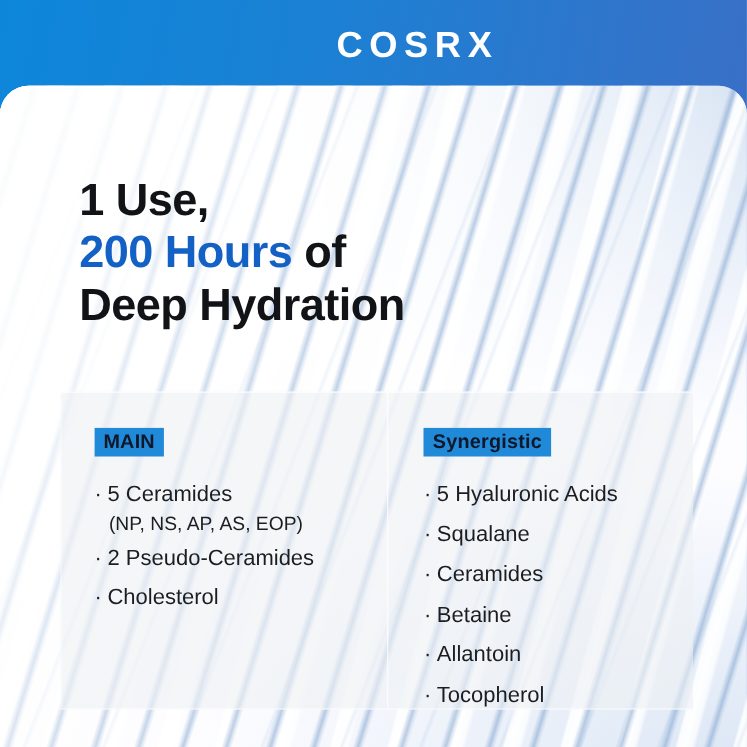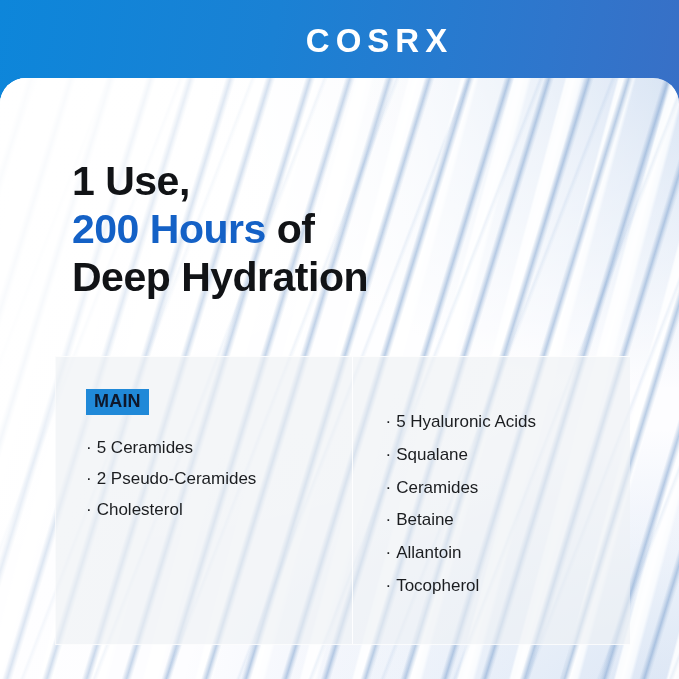--- a/index.html
+++ b/index.html
@@ -146,21 +146,21 @@
     color:#0f172a;
     font-size:18px;
     font-weight:bold;
     letter-spacing:0.2px;
     padding:2px 8px 3px 8px;
     line-height:1.17;
   }
 
   .ing-list{ margin-top:22px; }
   .ing{
-    font-size:17px;
+    font-size:20px;
     color:#1b1d20;
     line-height:1.28;
     margin-bottom:9px;
     white-space:nowrap;
   }
   .ing .dot{ margin-right:5px; }
   .ing-sub{
     font-size:17.5px;
     color:#1b1d20;
     line-height:1.28;
@@ -193,26 +193,28 @@
     <div class="hl-line"><span class="hl-accent">200 Hours</span><span> of</span></div>
     <div class="hl-line">Deep Hydration</div>
   </div>
 
   <div class="panel">
 
     <div class="col col-main">
       <span class="badge">MAIN</span>
       <div class="ing-list">
         <div class="ing"><span class="dot">·</span><span>5 Ceramides</span></div>
+        <div class="ing-sub">(NP, NS, AP, AS, EOP)</div>
         <div class="ing"><span class="dot">·</span><span>2 Pseudo-Ceramides</span></div>
         <div class="ing"><span class="dot">·</span><span>Cholesterol</span></div>
       </div>
     </div>
 
     <div class="col col-syn">
+      <span class="badge">Synergistic</span>
       <div class="ing-list">
         <div class="ing"><span class="dot">·</span><span>5 Hyaluronic Acids</span></div>
         <div class="ing"><span class="dot">·</span><span>Squalane</span></div>
         <div class="ing"><span class="dot">·</span><span>Ceramides</span></div>
         <div class="ing"><span class="dot">·</span><span>Betaine</span></div>
         <div class="ing"><span class="dot">·</span><span>Allantoin</span></div>
         <div class="ing"><span class="dot">·</span><span>Tocopherol</span></div>
       </div>
     </div>
 

